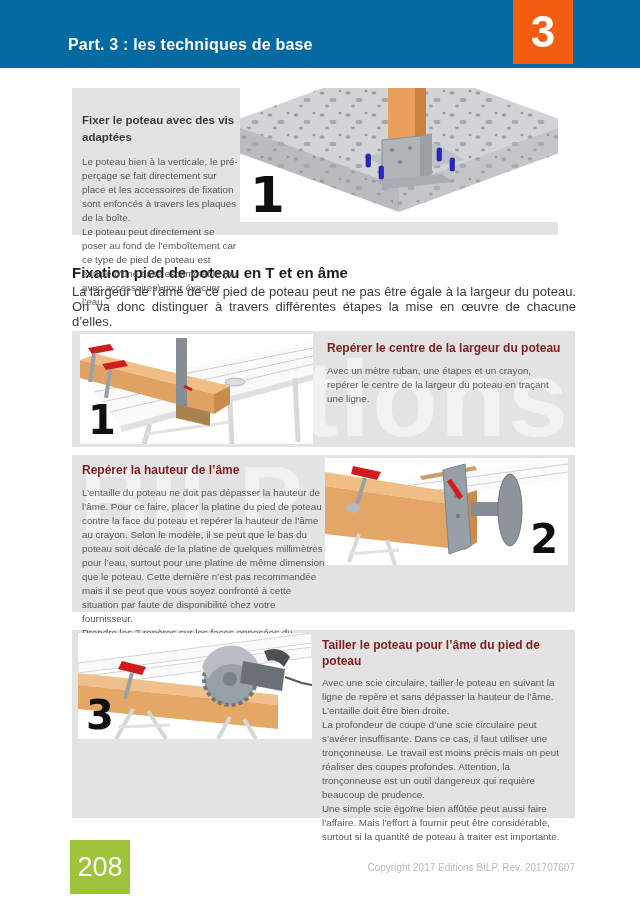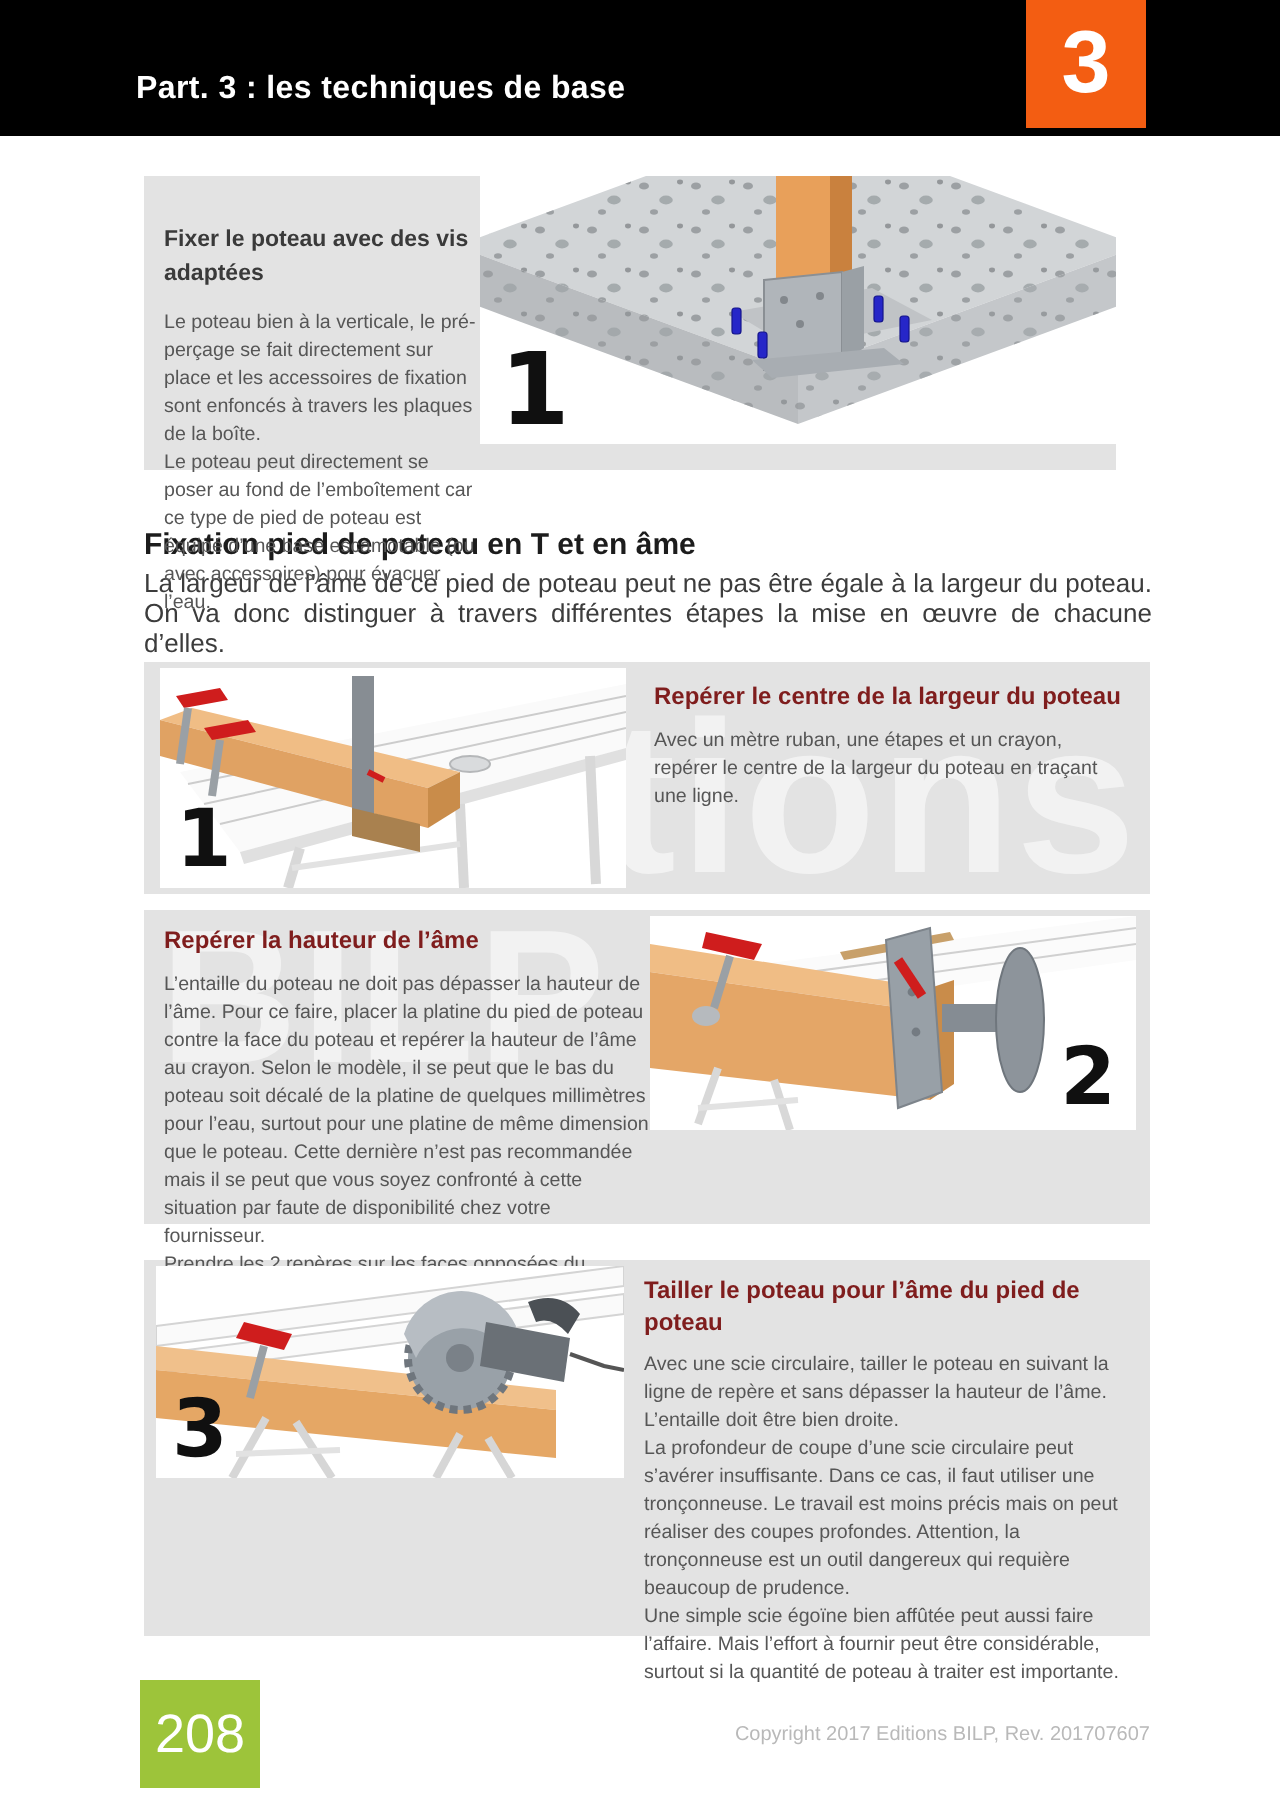--- a/index.html
+++ b/index.html
@@ -1,19 +1,19 @@
 <!DOCTYPE html>
 <html><head>
 <meta charset="utf-8">
 <style>
   html,body{margin:0;padding:0;background:#ffffff;}
   .page{position:relative;width:640px;height:898px;background:#ffffff;overflow:hidden;
         font-family:"Liberation Sans",sans-serif;color:#4f4f4f;}
   
-  .band{position:absolute;left:0;top:0;width:640px;height:68px;background:#000000;}
+  .band{position:absolute;left:0;top:0;width:640px;height:68px;background:#0369a1;}
   .band-title{position:absolute;left:68px;top:36px;font-size:16px;font-weight:bold;color:#ffffff;letter-spacing:.2px;}
   .chapter-box{position:absolute;left:513px;top:0;width:60px;height:64px;background:#f35d12;
                display:flex;align-items:center;justify-content:center;}
   .chapter-num{font-size:44px;font-weight:bold;color:#ffffff;line-height:1;}
   
   .graybox{position:absolute;background:#e3e3e3;}
   .imgarea{position:absolute;background:#ffffff;overflow:hidden;}
   .num{position:absolute;font-weight:900;color:#101010;line-height:1;
        font-family:"DejaVu Sans","Liberation Sans",sans-serif;z-index:6;}
   

